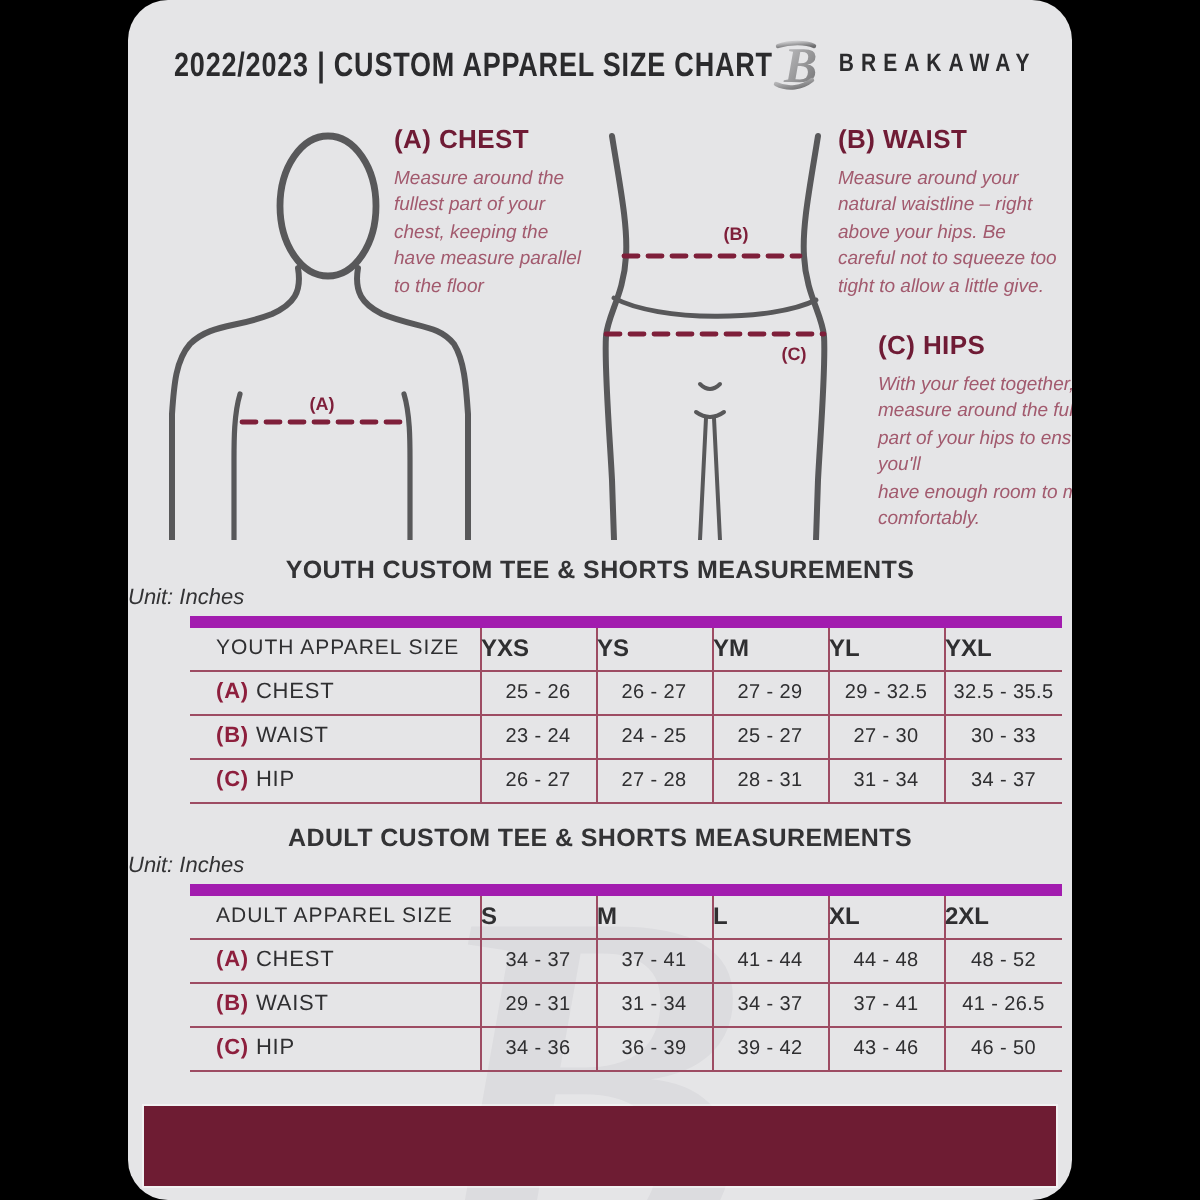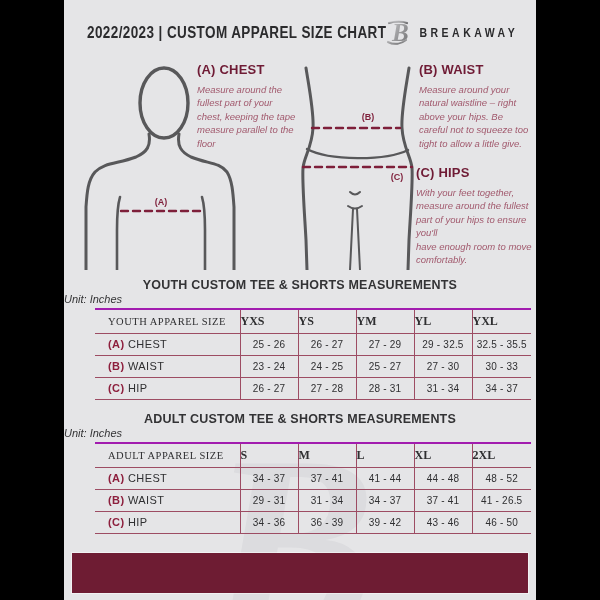--- a/index.html
+++ b/index.html
@@ -1,19 +1,19 @@
 <!DOCTYPE html>
 <html><head>
 <meta charset="utf-8">
 <style>
   html,body { margin:0; padding:0; background:#000; }
   .stage { position:relative; width:600px; height:600px; background:#000; overflow:hidden;
            font-family:"Liberation Sans", sans-serif; }
   .page { position:absolute; left:64px; top:0; width:472px; height:600px;
-          background:#e5e5e7; overflow:hidden; }
+          background:#e5e5e7; overflow:hidden;border-radius:20px; }
 
   
   .hdr { position:absolute; top:18px; left:23px; right:24px; height:28px;
          display:flex; justify-content:space-between; align-items:center; z-index:3; }
   .doc-title { font-size:13.5px; font-weight:800; color:#2b2b2d; letter-spacing:.4px;
                transform:scaleY(1.25); transform-origin:left center; white-space:nowrap; }
   .brand { display:flex; align-items:center; gap:7px; }
   .brand-name { font-size:10.5px; font-weight:700; letter-spacing:3.5px; color:#2b2b2d;
                 transform:scaleY(1.2); white-space:nowrap; }
 
@@ -23,37 +23,37 @@
   .dash { stroke:#7e1f3a !important; stroke-width:2.4; stroke-dasharray:7 5; }
   .fig-label { font-size:9px; font-weight:700; fill:#7e1f3a; font-family:"Liberation Sans",sans-serif; }
 
   
   .inst { position:absolute; z-index:2; }
   .inst h3 { margin:0 0 6px 0; font-size:13px; font-weight:800; color:#6f1b35; letter-spacing:.2px; }
   .inst p { margin:0; font-size:9.5px; font-style:italic; color:#a25a6e; line-height:1.42;
             white-space:pre-line; }
   .inst.chest { left:133px; top:62px; width:99px; }
   .inst.waist { left:355px; top:62px; width:112px; }
-  .inst.hips  { left:352px; top:165px; width:116px; }
+  .inst.hips  { left:375px; top:165px; width:116px; }
 
   
   .watermark { position:absolute; left:145px; top:425px; font-size:250px; line-height:.95;
                font-weight:700; font-style:italic; color:#dcdcdf; z-index:0;
                font-family:"Liberation Serif", serif; user-select:none; }
 
   
   .tbl-sec { position:absolute; left:0; width:472px; z-index:1; }
   .tbl-sec.youth { top:278px; }
   .tbl-sec.adult { top:412px; }
   .tbl-title { margin:0; text-align:center; font-size:12.5px; font-weight:800;
                color:#333335; letter-spacing:.2px; }
   .tbl-unit  { margin:1px 0 0 0; text-align:left; font-size:11px; font-style:italic; color:#333335; }
   table { border-collapse:collapse; table-layout:fixed; width:436px; margin:3px 0 0 31px;
           border-bottom:1.5px solid #9d4c63; background:transparent; }
-  thead tr { height:24px; border-top:2px solid #a21caf;font-family:Liberation Serif, serif; }
+  thead tr { height:24px; border-top:6px solid #a21caf; }
   tbody tr { height:22px; border-top:1.5px solid #9d4c63; }
   th, td { padding:0; border-left:1.5px solid #9d4c63; }
   th:first-child, td:first-child { border-left:none; }
   th.size { font-size:12px; font-weight:700; color:#2f2f31; text-align:left; }
   th.lbl  { font-size:10.5px; font-weight:400; color:#2f2f31; text-align:left;
             padding-left:13px; letter-spacing:.5px; }
   td { font-size:10px; color:#2f2f31; text-align:center; letter-spacing:.2px; }
   td.lbl { text-align:left; padding-left:13px; font-size:11px; letter-spacing:.4px; }
   td.lbl .pfx { color:#8d1f3d; font-weight:700; }
 
@@ -108,21 +108,21 @@
       <path class="dash" d="M57 156 L139 156"></path>
       <path class="dash" d="M248 73 L336 73"></path>
       <path class="dash" d="M239 112 L348 112"></path>
       <text class="fig-label" x="97" y="150" text-anchor="middle">(A)</text>
       <text class="fig-label" x="304" y="65" text-anchor="middle">(B)</text>
       <text class="fig-label" x="333" y="125" text-anchor="middle">(C)</text>
     </svg>
 
     <div class="inst chest">
       <h3>(A) CHEST</h3>
-      <p>Measure around the fullest part of your chest, keeping the tape measure parallel to the floor</p>
+      <p>Measure around the fullest part of your chest, keeping the have measure parallel to the floor</p>
     </div>
     <div class="inst waist">
       <h3>(B) WAIST</h3>
       <p>Measure around your natural waistline – right above your hips. Be careful not to squeeze too tight to allow a little give.</p>
     </div>
     <div class="inst hips">
       <h3>(C) HIPS</h3>
       <p>With your feet together, measure around the fullest part of your hips to ensure you'll
 have enough room to move comfortably.</p>
     </div>

